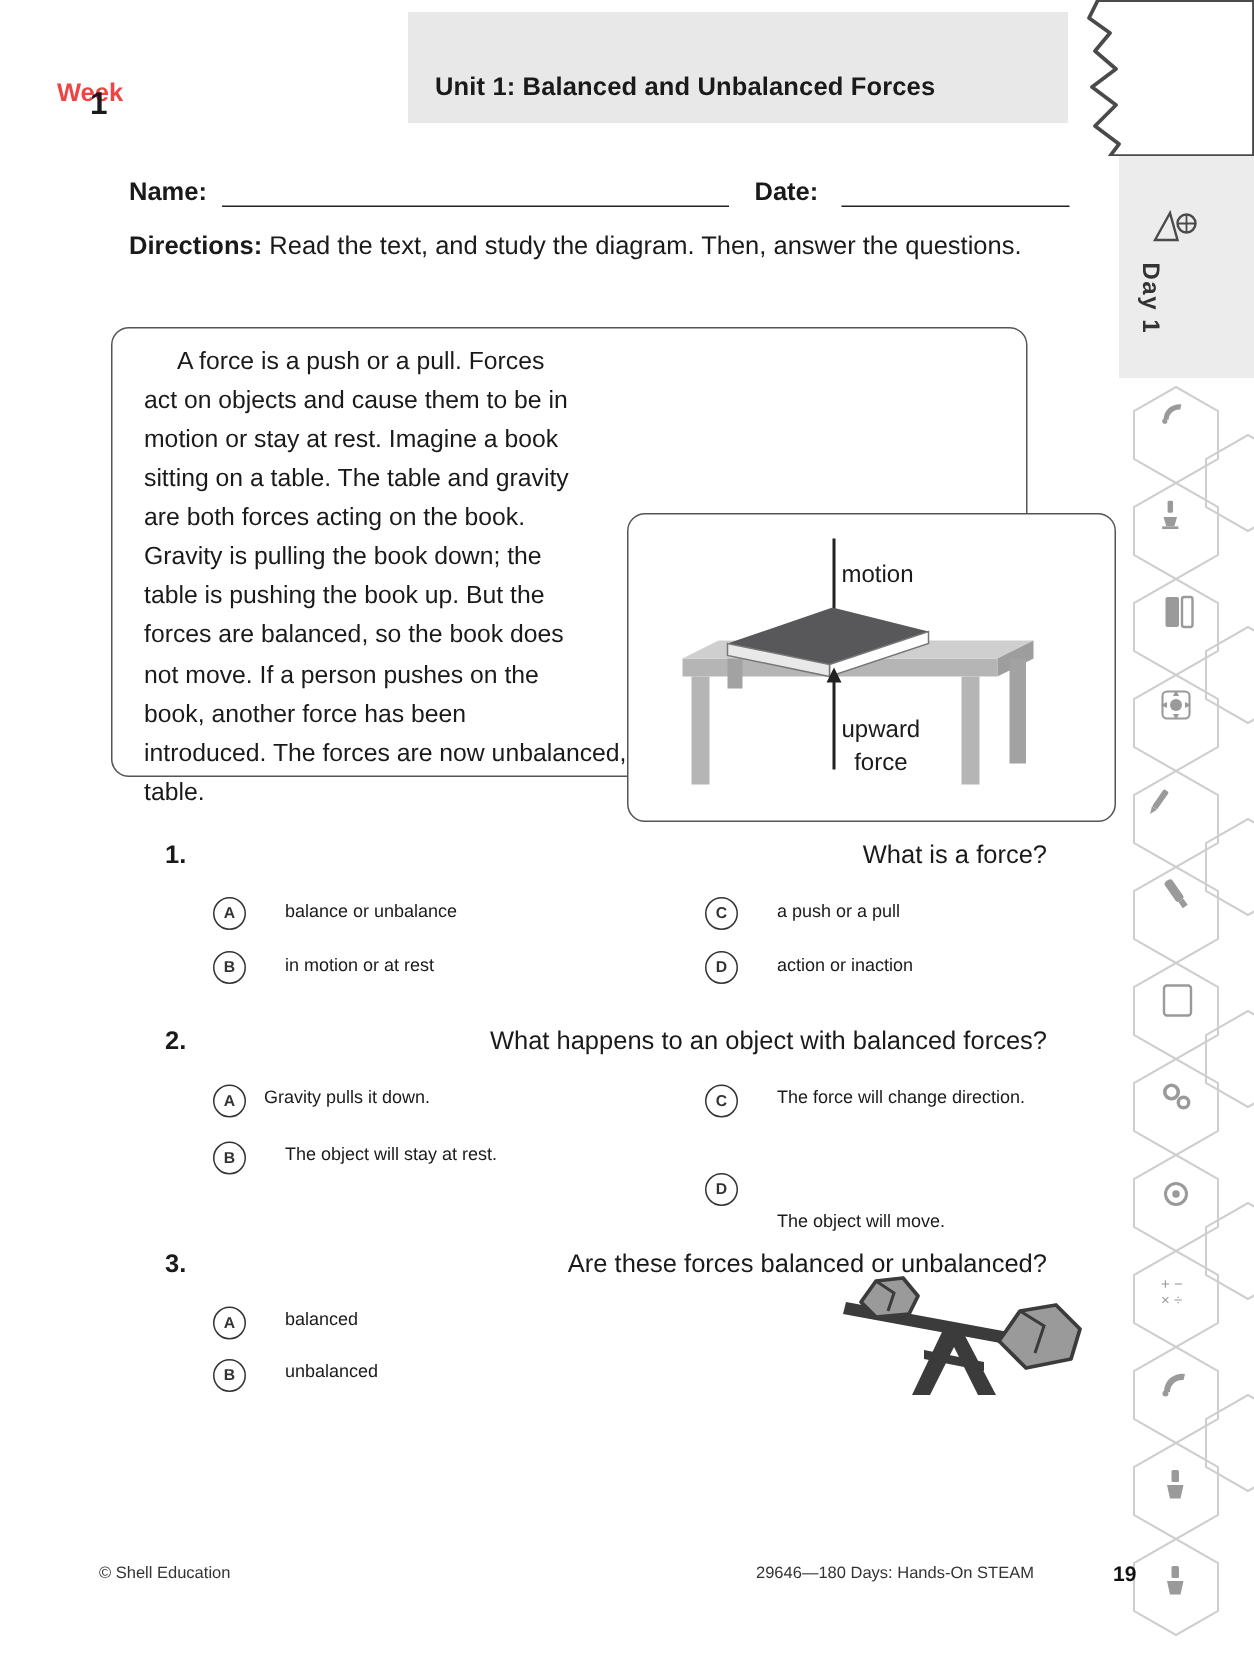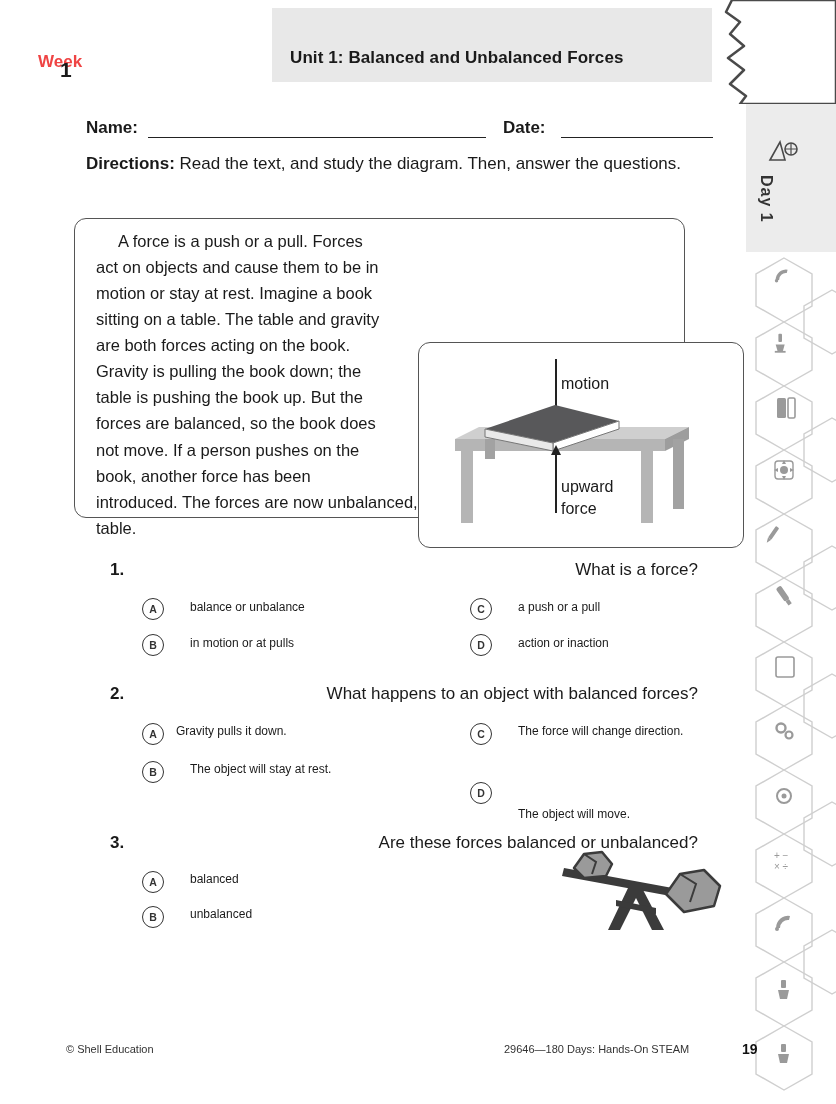--- a/index.html
+++ b/index.html
@@ -175,20 +175,21 @@
     left: 561px;
     top: 375px;
     font-size: 16px;
   }
   .diagram-label-upward {
     position: absolute;
     left: 561px;
     top: 476px;
     font-size: 16px;
     line-height: 1.35;
+    text-align: center;
   }
 
   
   .q-num {
     position: absolute;
     font-size: 17px;
     font-weight: bold;
   }
   .q-text {
     position: absolute;
@@ -391,21 +392,21 @@
   <span>force</span>
 </div>
 
 <div class="q-num" style="left:110px; top:560px;">1.</div>
 <div class="q-text" style="left:138px; top:560px; width:560px;">What is a force?</div>
 
 <div class="bubble" style="left:142px; top:598px;">A</div>
 <div class="choice" style="left:190px; top:599px; width:230px;">balance or unbalance</div>
 
 <div class="bubble" style="left:142px; top:634px;">B</div>
-<div class="choice" style="left:190px; top:635px; width:230px;">in motion or at pulls</div>
+<div class="choice" style="left:190px; top:635px; width:230px;">in motion or at rest</div>
 
 <div class="bubble" style="left:470px; top:598px;">C</div>
 <div class="choice" style="left:518px; top:599px; width:210px;">a push or a pull</div>
 
 <div class="bubble" style="left:470px; top:634px;">D</div>
 <div class="choice" style="left:518px; top:635px; width:210px;">action or inaction</div>
 
 <div class="q-num" style="left:110px; top:684px;">2.</div>
 <div class="q-text" style="left:138px; top:684px; width:560px;">What happens to an object with balanced forces?</div>
 

